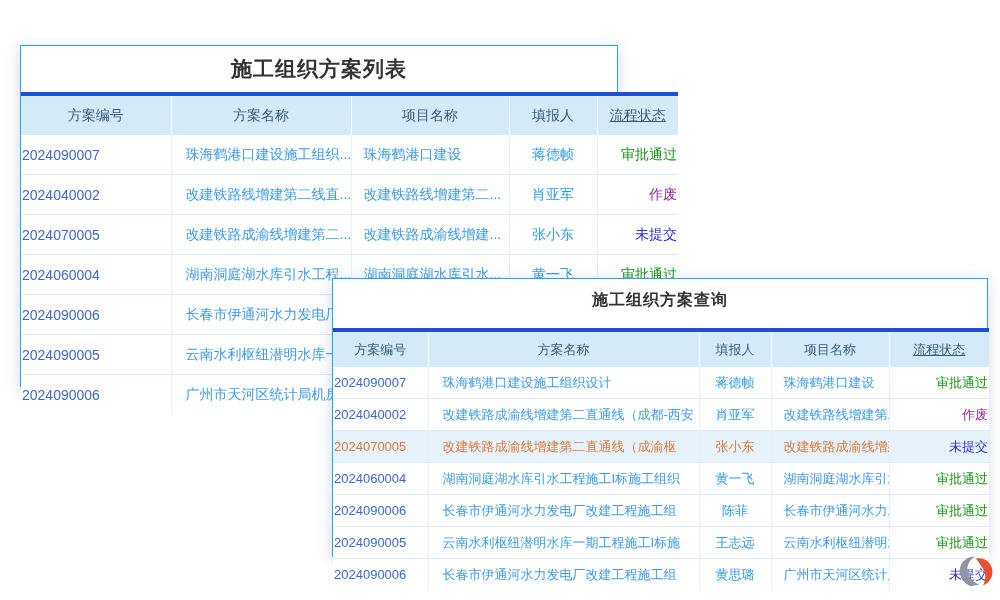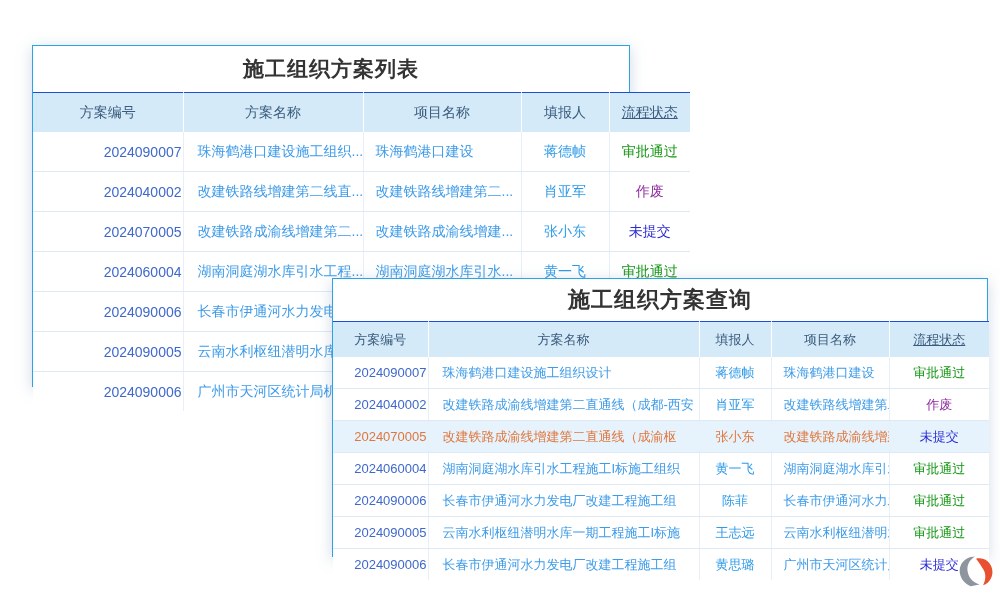--- a/index.html
+++ b/index.html
@@ -7,55 +7,55 @@
     width:1000px;height:600px;position:relative;overflow:hidden;
     background:#ffffff;
     font-family:"Liberation Sans","DejaVu Sans",sans-serif;
   }
   .card{
     position:absolute;background:#ffffff;
     border:1px solid var(--card-border,#2AA4E4);
     box-shadow:0 3px 14px rgba(120,150,180,.35);
     box-sizing:border-box;
   }
-  .card--list{left:32px;top:45px;width:598px;height:342px;z-index:1;}
+  .card--list{left:20px;top:45px;width:598px;height:342px;z-index:1;}
   .card--query{left:332px;top:278px;width:656px;height:279px;z-index:2;}
   .card-title{
     text-align:center;font-weight:bold;color:var(--title-text,#333);
     letter-spacing:1px;
   }
   .card--list .card-title{height:46px;line-height:46px;font-size:21px;}
-  .card--query .card-title{height:42px;line-height:42px;font-size:22px;}
+  .card--query .card-title{height:49px;line-height:42px;font-size:16px;}
   table{width:100%;border-collapse:collapse;table-layout:fixed;}
   th{
     background:var(--header-bg,#D5EAF8);
     color:var(--header-text,#3A5B7D);
     font-weight:normal;text-align:center;
-    border-top:1px solid #1d4ed8;
+    border-top:4px solid #1d4ed8;
     border-right:1px solid rgba(255,255,255,.85);
     overflow:hidden;white-space:nowrap;
   }
   th:last-child{border-right:none;text-decoration:underline;}
   .card--list th{height:37px;font-size:14px;}
   .card--query th{height:33px;font-size:13px;}
   td{
     border-bottom:1px solid var(--row-border,#DFE9F3);
     border-right:1px solid #E7F0F8;
     overflow:hidden;white-space:nowrap;
     background:#ffffff;
   }
   td:last-child{border-right:none;}
   tr:last-child td{border-bottom:none;}
   .card--list td{height:37px;font-size:14px;}
   .card--query td{height:29px;font-size:13px;}
-  .cell-id{color:var(--number-text,#3E68CC);text-align:right;margin-top:25px;}
+  .cell-id{color:var(--number-text,#3E68CC);text-align:left;margin-top:25px;}
   .cell-name{color:var(--name-text,#3D9BE9);text-align:left;padding-left:14px;}
   .cell-project{color:var(--name-text,#3D9BE9);text-align:left;padding-left:12px;}
   .cell-person{color:var(--person-text,#2F9BE8);text-align:center;}
-  .cell-status{text-align:center;}
+  .cell-status{text-align:right;}
   .status-approved{color:var(--status-approved,#149614);}
   .status-voided{color:var(--status-voided,#8F2D9E);}
   .status-unsubmitted{color:var(--status-unsubmitted,#2B2BD5);}
   tr.highlighted td{background:var(--highlight-bg,#E6F3FC);}
   tr.highlighted td.cell-id,
   tr.highlighted td.cell-name,
   tr.highlighted td.cell-project,
   tr.highlighted td.cell-person{color:var(--highlight-text,#E0763C);}
   .brand{
     position:absolute;right:6px;bottom:8px;z-index:3;

